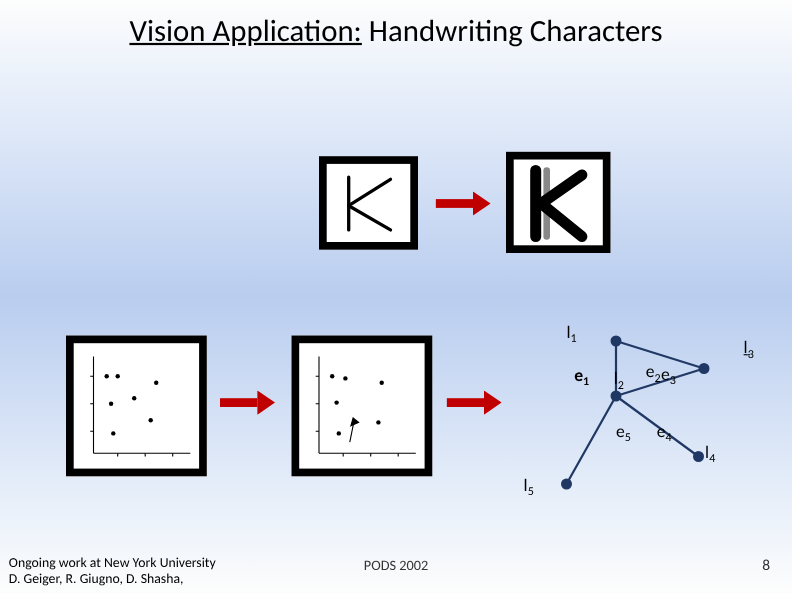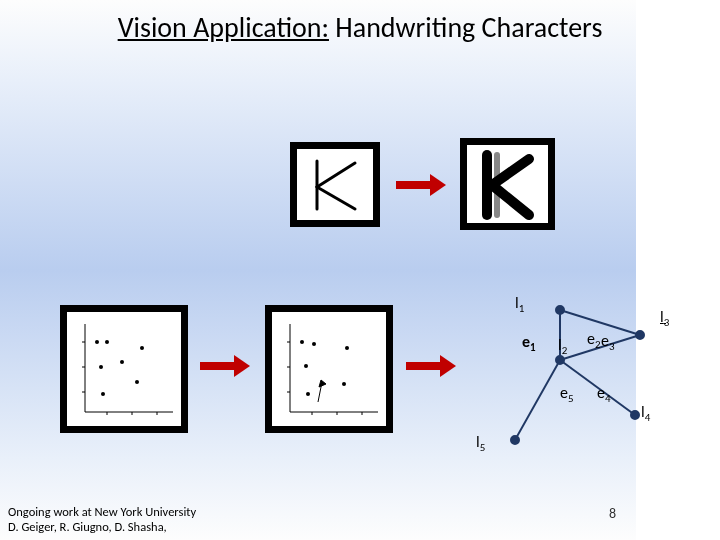--- a/index.html
+++ b/index.html
@@ -5,21 +5,21 @@
   html, body {
     margin: 0;
     padding: 0;
     width: 720px;
     height: 540px;
     overflow: hidden;
     font-family: "Calibri", "Arial", sans-serif;
   }
   .slide {
     position: relative;
-    width: 636px;
+    width: 720px;
     height: 540px;
     background: linear-gradient(to bottom, #fdfdfd 0%, #e8effa 15%, #b9cdef 50%, #e9f0fa 85%, #fdfdfd 100%);
   }
   .title {
     position: absolute;
     top: 10px;
     left: 0;
     width: 720px;
     text-align: center;
     font-size: 28px;
@@ -211,29 +211,30 @@
       <line x1="100" y1="20" x2="100" y2="70"></line>
       <line x1="100" y1="20" x2="180" y2="45"></line>
       <line x1="100" y1="70" x2="180" y2="45"></line>
       <line x1="100" y1="70" x2="175" y2="125"></line>
       <line x1="100" y1="70" x2="55" y2="150"></line>
     </g>
   </svg>
 
   <div class="gl" style="left:515px; top:293px;"><span>l</span><sub>1</sub></div>
   <div class="gl" style="left:558px; top:335px;"><span>l</span><sub>2</sub></div>
-  <div class="gl" style="left:660px; top:307px;text-decoration:underline;"><span>l</span><sub>3</sub></div>
+  <div class="gl" style="left:676px; top:307px;text-decoration:underline;"><span>l</span><sub>3</sub></div>
   <div class="gl" style="left:641px; top:402px;"><span>l</span><sub>4</sub></div>
   <div class="gl" style="left:476px; top:432px;"><span>l</span><sub>5</sub></div>
 
   <div class="gl" style="left:522px; top:332px;font-weight:bold;"><span>e</span><sub>1</sub></div>
   <div class="gl" style="left:587px; top:329px;"><span>e</span><sub>2</sub></div>
   <div class="gl" style="left:601px; top:331px;"><span>e</span><sub>3</sub></div>
   <div class="gl" style="left:597px; top:383px;"><span>e</span><sub>4</sub></div>
   <div class="gl" style="left:560px; top:383px;"><span>e</span><sub>5</sub></div>
 
   <div class="footer-left">
     <div>Ongoing work at New York University</div>
     <div>D. Geiger, R. Giugno, D. Shasha,</div>
   </div>
+  <div class="footer-center">PODS 2002</div>
   <div class="footer-right">8</div>
 
 </div>
 
 </body></html>

